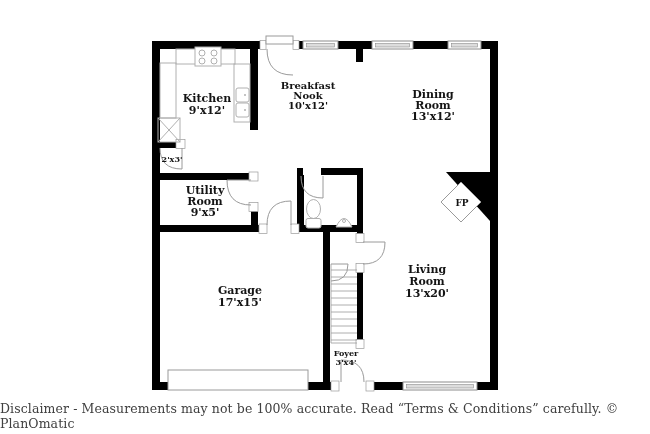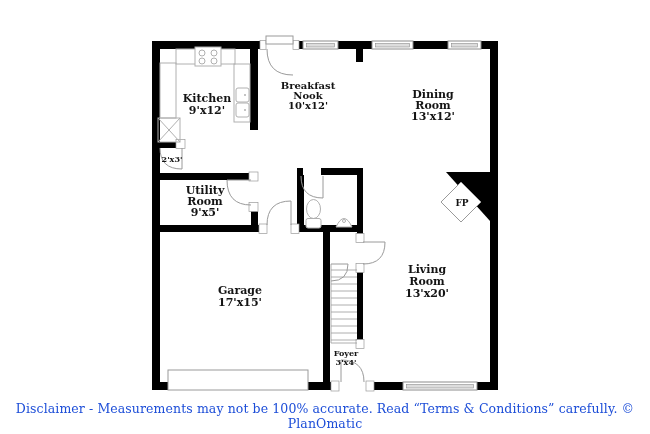--- a/index.html
+++ b/index.html
@@ -17,23 +17,22 @@
     fill:#141414;
     text-anchor:middle;
   }
   .lbl-lg{font-size:11px;}
   .lbl-md{font-size:10px;}
   .lbl-sm{font-size:8px;}
   .lbl-fp{font-size:9px;}
   .disclaimer{
     position:absolute;
     left:0;top:401px;width:100%;
-    text-align:center;
     font-size:12.5px;
-    color:#1d4ed8;
+    color:#404040;
     letter-spacing:.1px;
   }
   .wall{fill:#000000;}
   .opening{fill:#ffffff;}
   .fixture{stroke:#b0b0b0;fill:none;stroke-width:1;}
   .fixture-f{stroke:#b0b0b0;fill:#ffffff;stroke-width:1;}
   .door{stroke:#9a9a9a;fill:none;stroke-width:1;}
   .jamb{fill:#ffffff;stroke:#9a9a9a;stroke-width:.7;}
   .win-outer{fill:#ffffff;stroke:#8c8c8c;stroke-width:1;}
   .win-inner{fill:#dddddd;stroke:#8c8c8c;stroke-width:.6;}

